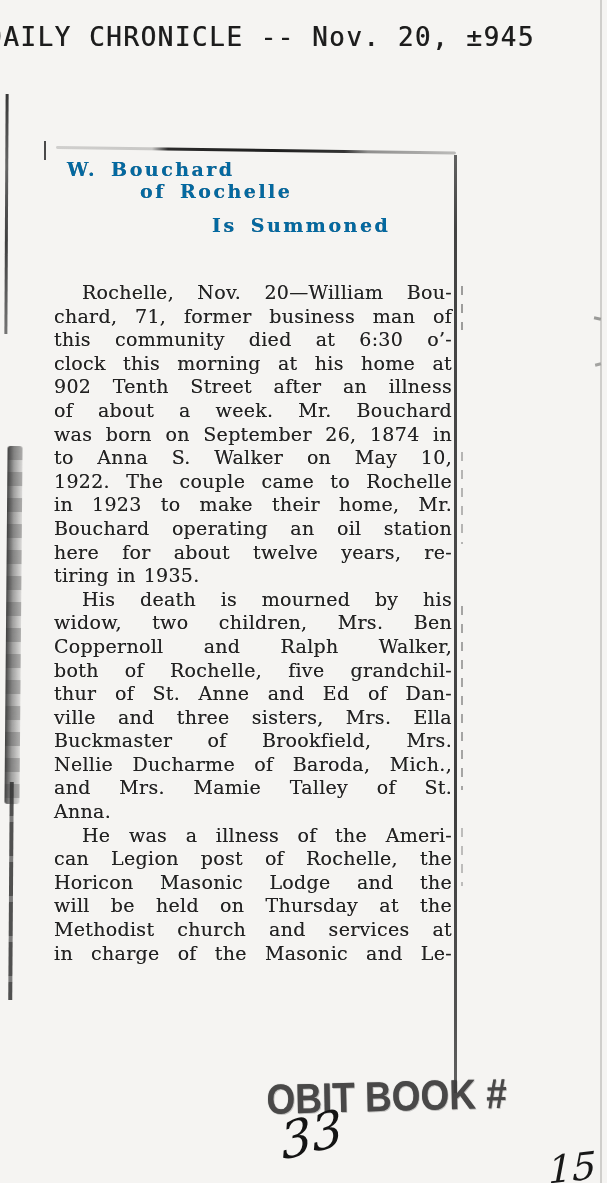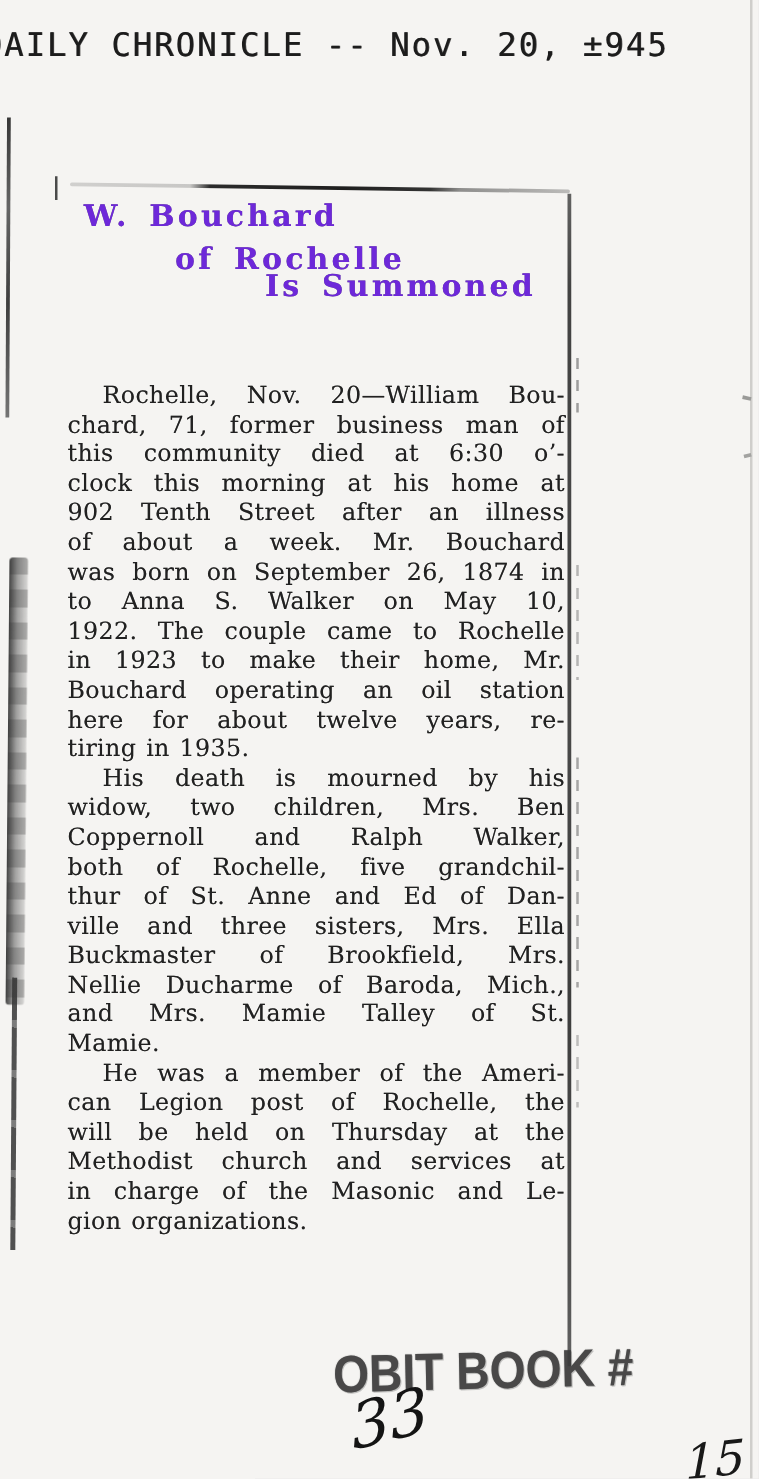--- a/index.html
+++ b/index.html
@@ -53,28 +53,28 @@
     background:repeating-linear-gradient(180deg,#333 0 34px,#666 34px 40px);
     opacity:.85;transform:rotate(.4deg);
   }
   
   .scan-line{position:absolute;left:600px;top:0;width:1.5px;height:1183px;background:#cfcecb;}
   .scan-tick1{position:absolute;left:594px;top:317px;width:7px;height:2.5px;background:#9a9a98;transform:rotate(12deg);}
   .scan-tick2{position:absolute;left:595px;top:363px;width:6px;height:2.5px;background:#a3a3a1;transform:rotate(-14deg);}
   
   .headline-line{
     position:absolute;white-space:nowrap;
-    font-weight:bold;font-size:24px;letter-spacing:2.5px;word-spacing:5px;
-    color:#6d28d9;text-shadow:0 0 .5px rgba(0,0,0,.5);
+    font-weight:bold;font-size:19px;letter-spacing:2.5px;word-spacing:5px;
+    color:#0369a1;text-shadow:0 0 .5px rgba(0,0,0,.5);
   }
   .headline-line:nth-of-type(1){left:67px;top:158px;}
-  .headline-line:nth-of-type(2){left:140px;top:192px;}
+  .headline-line:nth-of-type(2){left:140px;top:180px;}
   .headline-line:nth-of-type(3){left:212px;top:214px;}
   
-  .body-col{position:absolute;left:54px;top:281px;width:398px;margin-top:24px;}
+  .body-col{position:absolute;left:54px;top:281px;width:398px;}
   .bodyline{
     font-size:19px;line-height:23.6px;letter-spacing:.3px;word-spacing:1.5px;
     color:#212121;text-shadow:0 0 .4px rgba(0,0,0,.45);
     text-align:justify;text-align-last:justify;white-space:normal;
   }
   .bodyline.end{text-align-last:left;}
   .bodyline.indent{text-indent:28px;}
   
   .stamp{
     position:absolute;left:266px;top:1076px;white-space:nowrap;
@@ -159,35 +159,35 @@
       <div class="bodyline">thur of St. Anne and Ed of Dan-</div>
 
       <div class="bodyline">ville and three sisters, Mrs. Ella</div>
 
       <div class="bodyline">Buckmaster of Brookfield, Mrs.</div>
 
       <div class="bodyline">Nellie Ducharme of Baroda, Mich.,</div>
 
       <div class="bodyline">and Mrs. Mamie Talley of St.</div>
 
-      <div class="bodyline end">Mamie.</div>
+      <div class="bodyline end">Anna.</div>
 
-      <div class="bodyline indent">He was a member of the Ameri-</div>
+      <div class="bodyline indent">He was a illness of the Ameri-</div>
 
       <div class="bodyline">can Legion post of Rochelle, the</div>
 
+      <div class="bodyline">Horicon Masonic Lodge and the</div>
 
 
       <div class="bodyline">will be held on Thursday at the</div>
 
       <div class="bodyline">Methodist church and services at</div>
 
 
       <div class="bodyline">in charge of the Masonic and Le-</div>
 
-      <div class="bodyline end">gion organizations.</div>
     </div>
 
   <div class="stamp">OBIT BOOK #</div>
   <div class="hw hw-33">33</div>
   <div class="hw hw-15">15</div>
 
 </div>
 
 </body></html>

